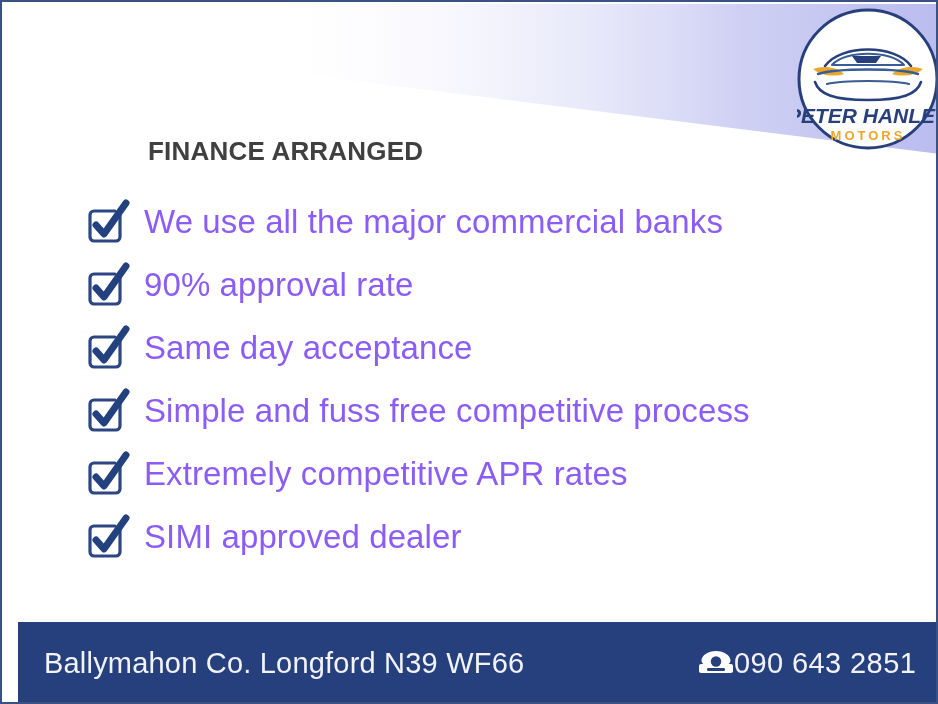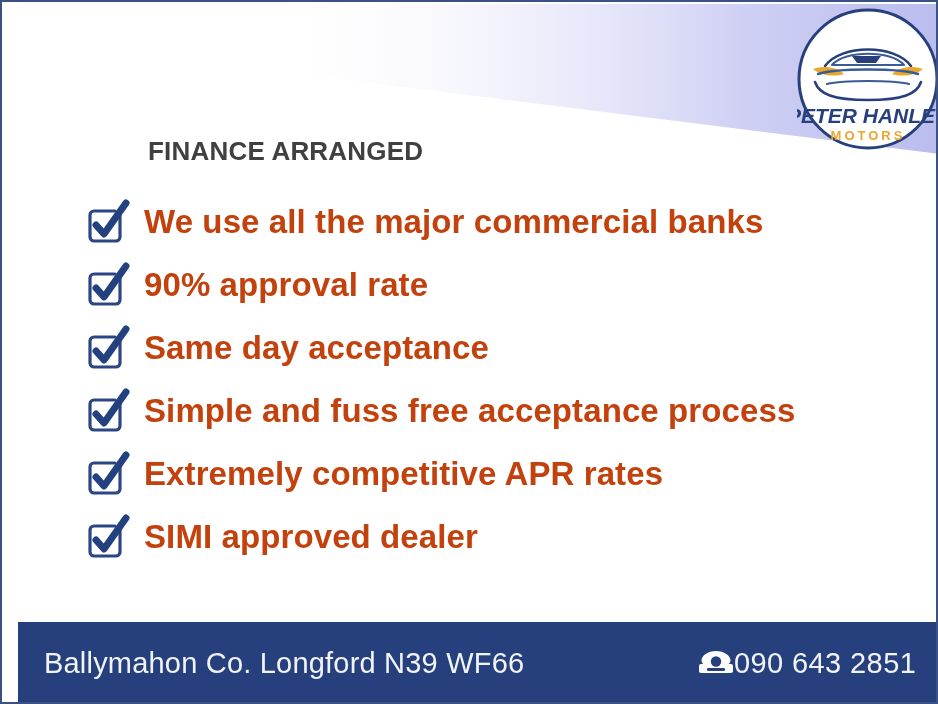--- a/index.html
+++ b/index.html
@@ -65,22 +65,22 @@
     height: 63px;
   }
   .cb {
     flex: 0 0 auto;
     width: 48px;
     height: 48px;
     margin-right: 14px;
   }
   .row-text {
     font-size: 33px;
-    font-weight: 700;
-    color: #c2410c;
+    font-weight: 400;
+    color: #8b5cf6;
     white-space: nowrap;
     line-height: 1;
     letter-spacing: 0.1px;
   }
 
   
   .footer {
     position: absolute;
     left: -2px;
     right: -2px;
@@ -181,21 +181,21 @@
         <path d="M14 27 L22 36 L44 5" fill="none" stroke="#23417f" stroke-width="7" stroke-linecap="round" stroke-linejoin="round"></path>
       </svg>
       <span class="row-text">Same day acceptance</span>
     </div>
 
     <div class="row">
       <svg class="cb" viewBox="0 0 48 48" aria-hidden="true">
         <path d="M38 13 L38 39 a4 4 0 0 1 -4 4 L12 43 a4 4 0 0 1 -4 -4 L8 17 a4 4 0 0 1 4 -4 L33 13" fill="none" stroke="#2c4683" stroke-width="3.2" stroke-linecap="round"></path>
         <path d="M14 27 L22 36 L44 5" fill="none" stroke="#23417f" stroke-width="7" stroke-linecap="round" stroke-linejoin="round"></path>
       </svg>
-      <span class="row-text">Simple and fuss free acceptance process</span>
+      <span class="row-text">Simple and fuss free competitive process</span>
     </div>
 
     <div class="row">
       <svg class="cb" viewBox="0 0 48 48" aria-hidden="true">
         <path d="M38 13 L38 39 a4 4 0 0 1 -4 4 L12 43 a4 4 0 0 1 -4 -4 L8 17 a4 4 0 0 1 4 -4 L33 13" fill="none" stroke="#2c4683" stroke-width="3.2" stroke-linecap="round"></path>
         <path d="M14 27 L22 36 L44 5" fill="none" stroke="#23417f" stroke-width="7" stroke-linecap="round" stroke-linejoin="round"></path>
       </svg>
       <span class="row-text">Extremely competitive APR rates</span>
     </div>
 

